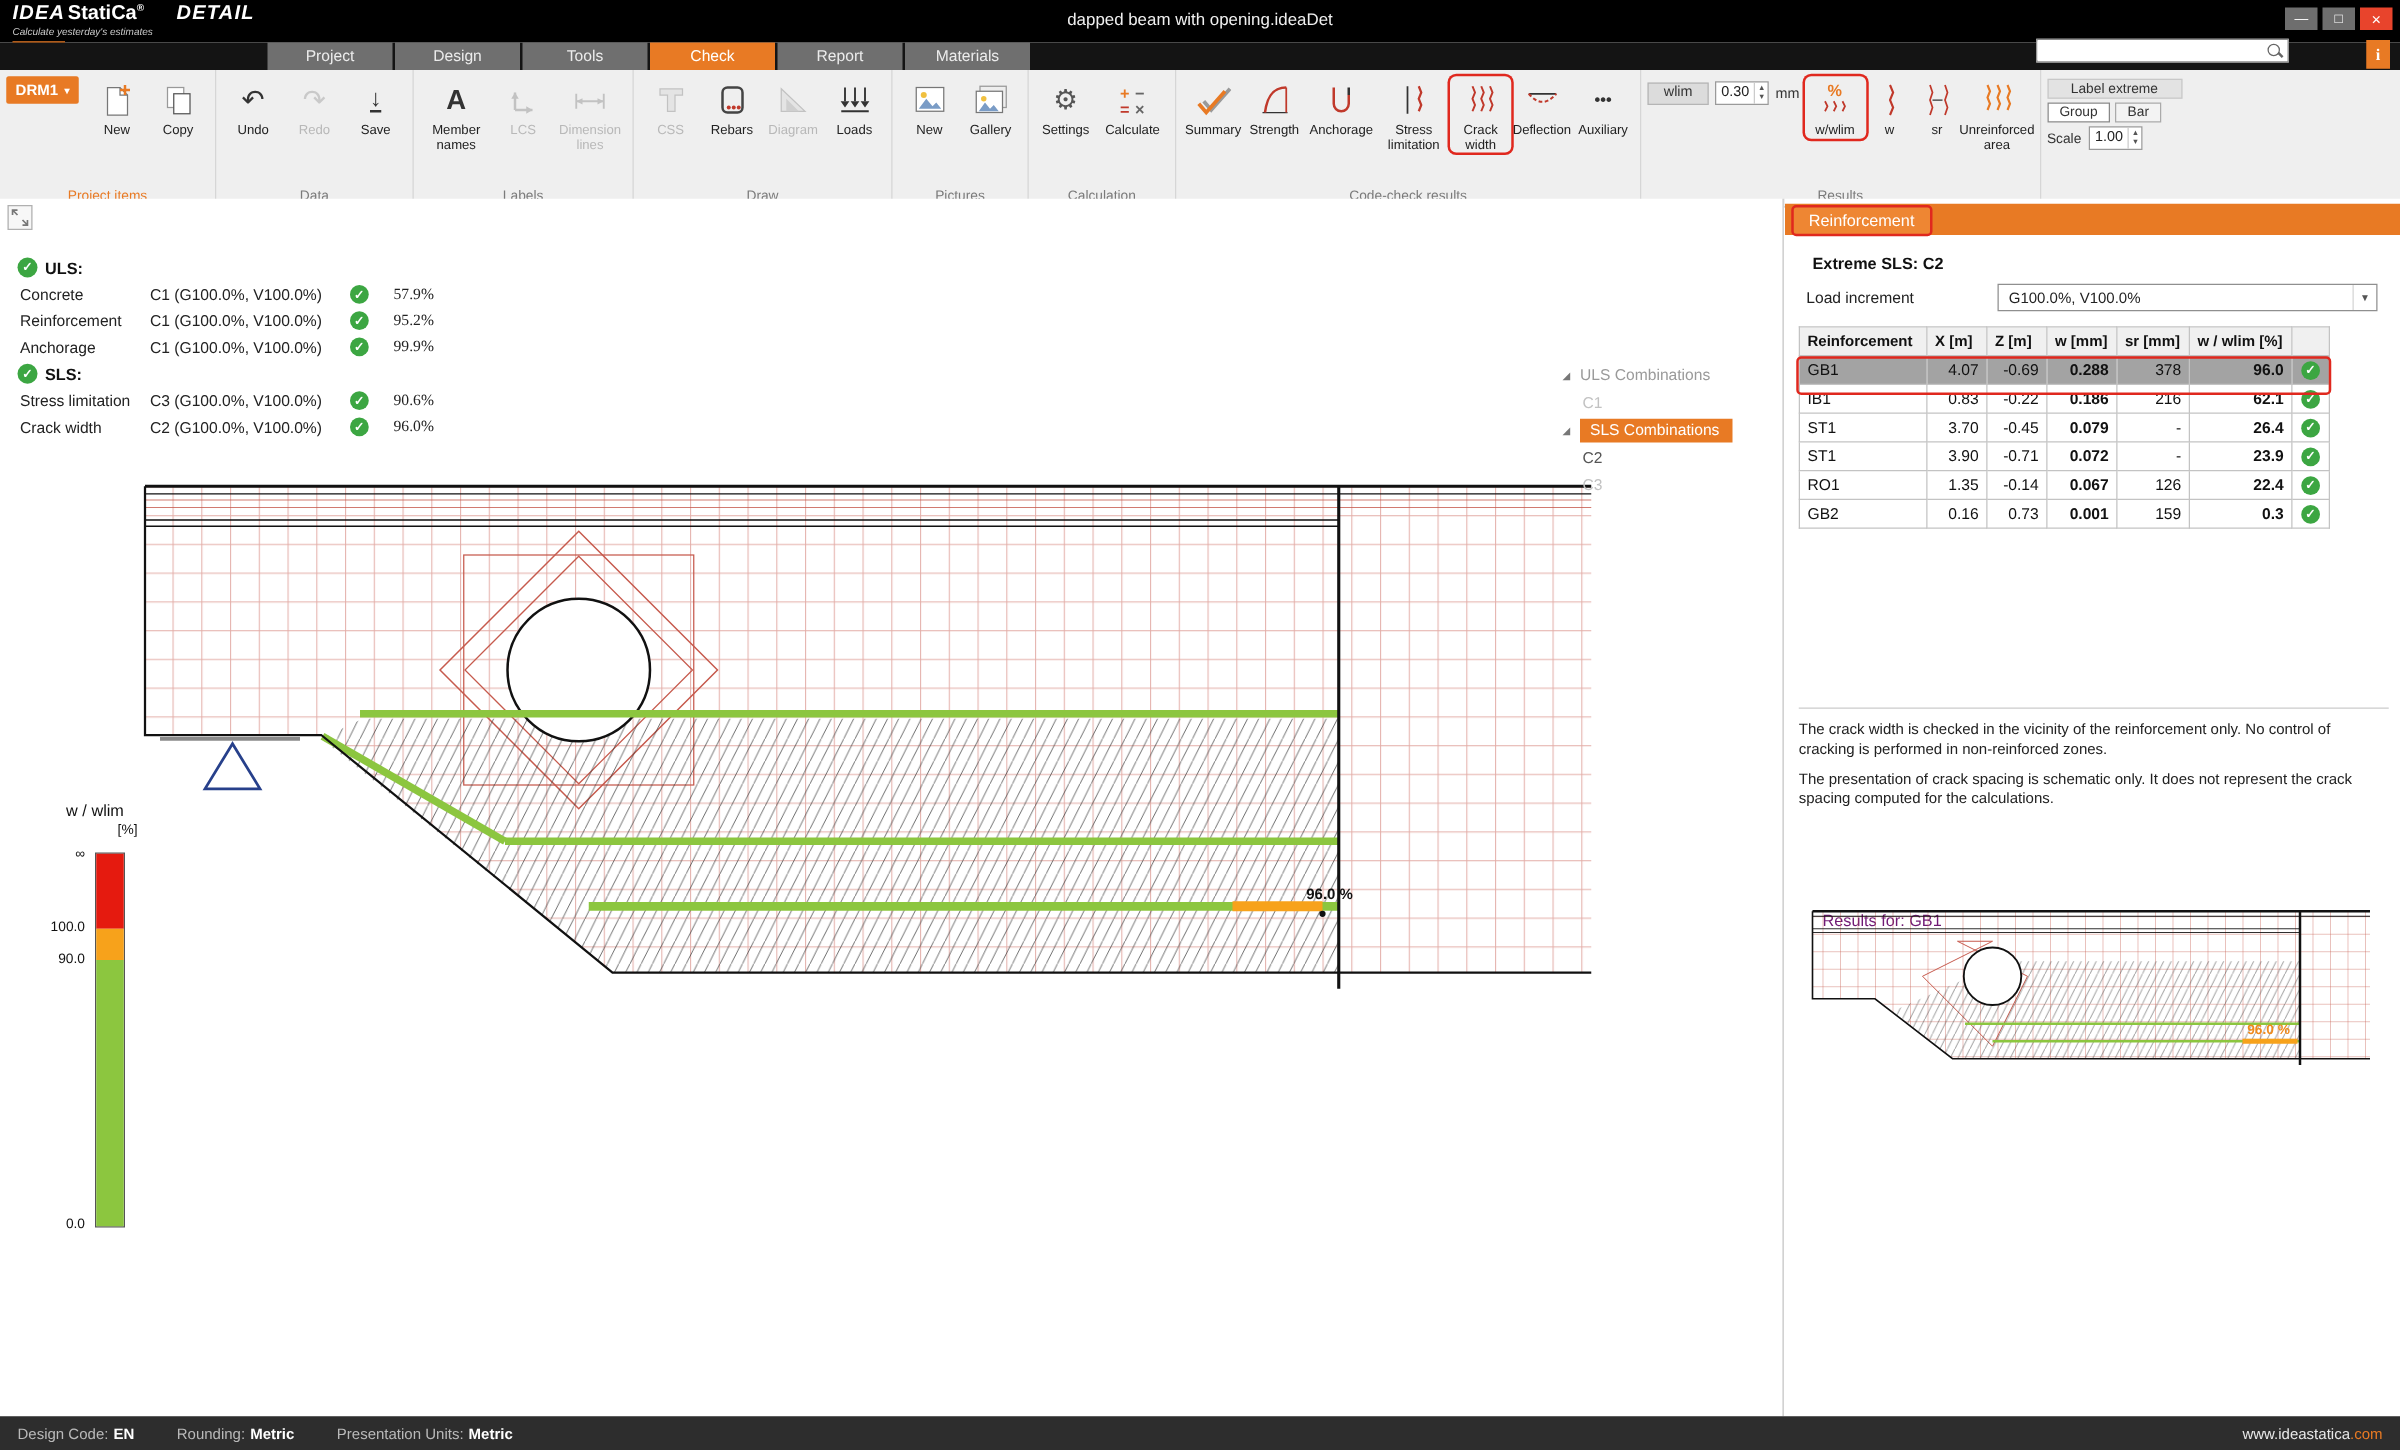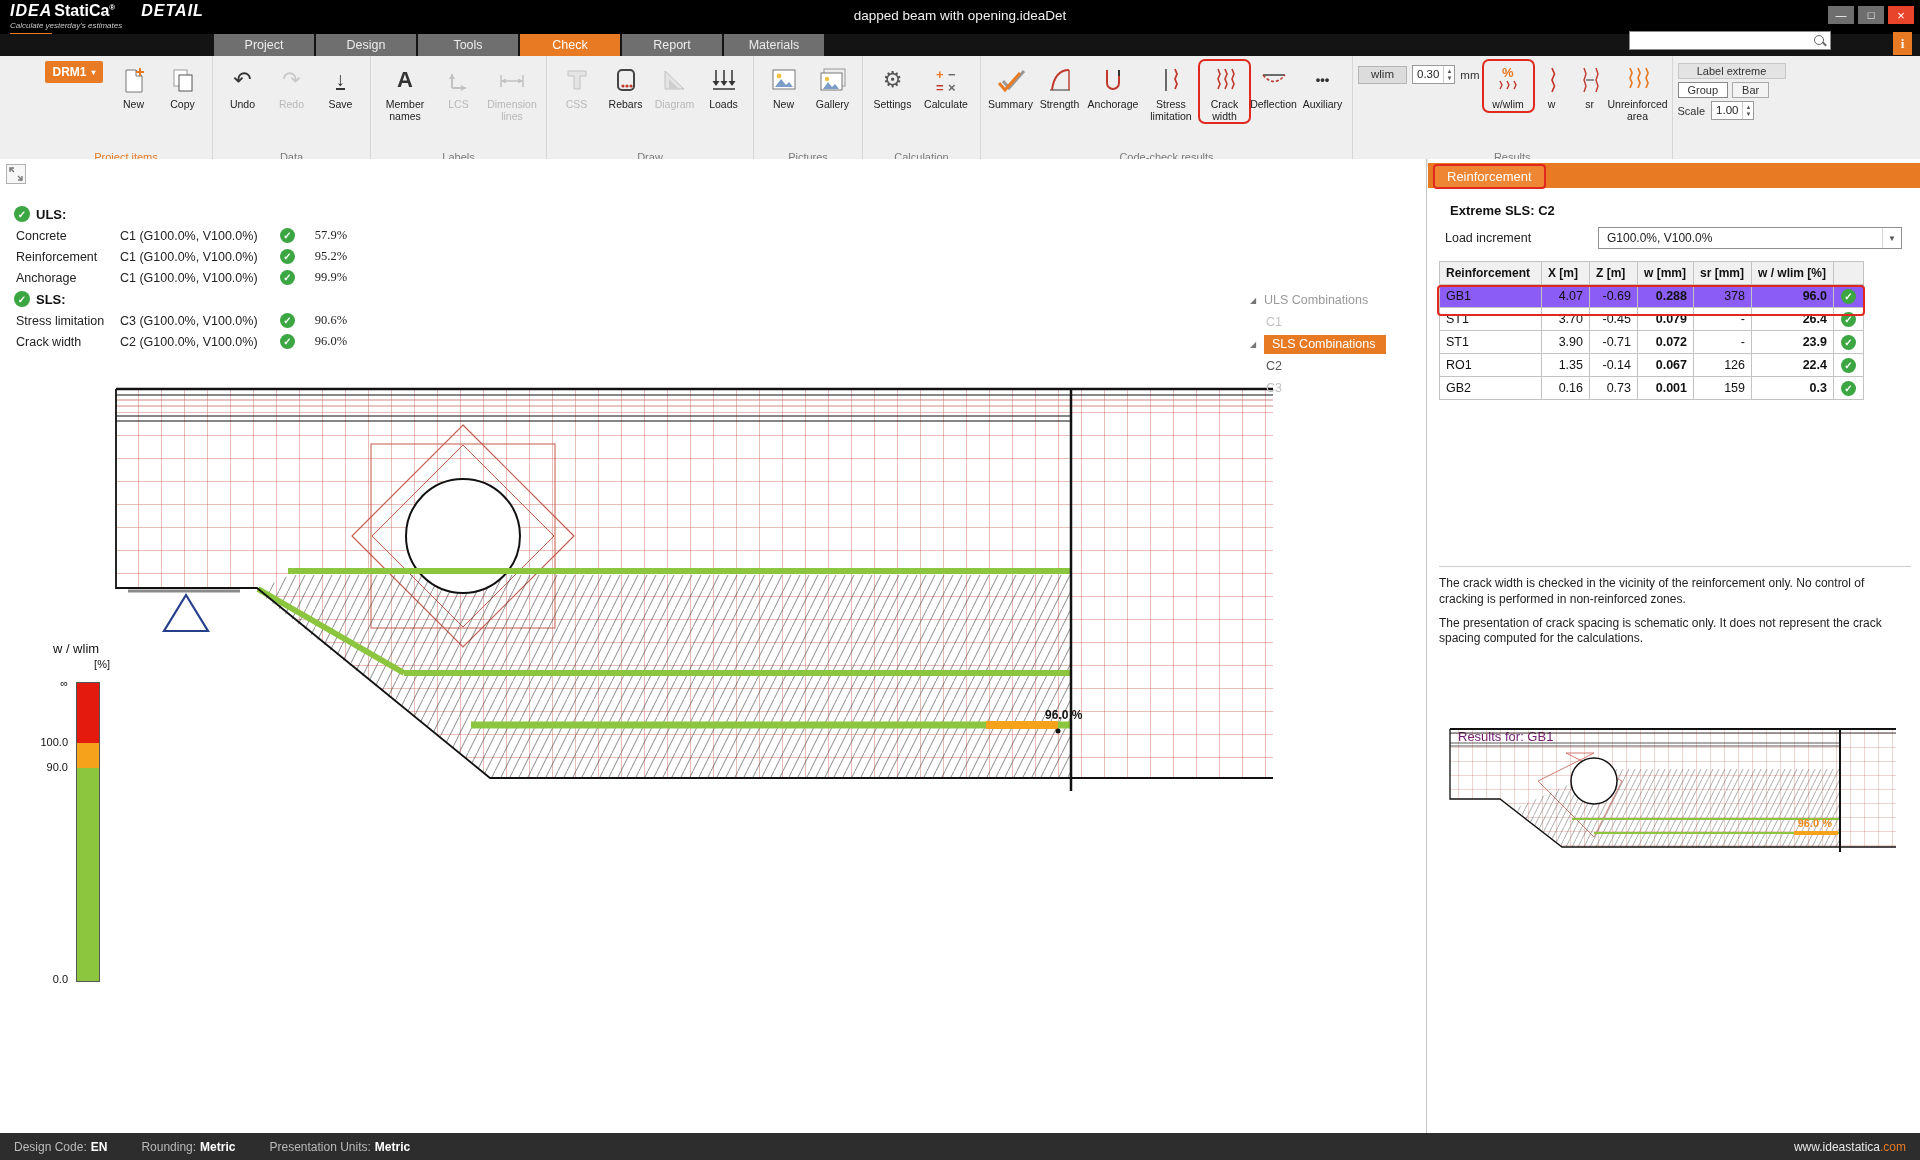--- a/index.html
+++ b/index.html
@@ -25,21 +25,21 @@
   .tab { min-width:100px; padding:0 10px; background:#6F6F6F; color:#ECECEC; font-size:12.5px; display:flex; align-items:center; justify-content:center; }
   .tab.active { background:#E87A24; color:#fff; }
   .search { position:absolute; top:31px; right:89px; width:202px; height:19px; background:#fff; border:1px solid #8a8a8a; z-index:6; display:flex; align-items:center; }
   .search input { flex:1; border:none; outline:none; height:15px; font-size:11px; padding:0 4px; font-family:"Liberation Sans",sans-serif; }
   .mag { width:16px; height:16px; position:relative; margin-right:2px; }
   .mag::before { content:""; position:absolute; left:2px; top:2px; width:8px; height:8px; border:1.5px solid #666; border-radius:50%; }
   .mag::after { content:""; position:absolute; left:10px; top:10px; width:5px; height:1.5px; background:#666; transform:rotate(45deg); }
   .info-btn { position:absolute; top:32px; right:8px; width:19px; height:23px; background:#E87A24; color:#fff; font-weight:bold; font-size:13px; display:flex; align-items:center; justify-content:center; z-index:6; font-family:"Liberation Serif",serif; }
 
   
-  .ribbon { position:absolute; left:0; top:56px; width:1920px; height:110px; background:#EFEFEF; border-bottom:1px solid #cfcfcf; display:flex;padding-left:40px; }
+  .ribbon { position:absolute; left:0; top:56px; width:1920px; height:110px; background:#EFEFEF; border-bottom:1px solid #cfcfcf; display:flex; }
   .rgroup { position:relative; padding:5px 5px 18px 5px; border-right:1px solid #d6d6d6; display:flex; align-items:flex-start; }
   .rgroup-label { position:absolute; bottom:2px; left:0; right:0; text-align:center; font-size:11px; color:#7a7a7a; }
   .rgroup-label.orange { color:#E87A24; }
   .rbtn { display:flex; flex-direction:column; align-items:center; width:49px; padding-top:3px; gap:3px; font-size:10.5px; color:#222; text-align:center; line-height:1.1; cursor:default; }
   .rbtn .ric { height:32px; display:flex; align-items:center; justify-content:center; }
   .rbtn.disabled { color:#b8b8b8; }
   .rbtn.wide { width:58px; }
   .redband { box-shadow:0 0 0 2px #E0281E; border-radius:5px; }
   .glyph { font-size:22px; color:#333; }
   .glyph.dis { color:#c9c9c9; }
@@ -104,21 +104,21 @@
   .li-label { width:153px; font-size:12.5px; color:#222; }
   .dd { position:relative; flex:1; height:22px; border:1px solid #8f8f8f; background:#fff; font-size:12px; color:#222; padding:3px 24px 0 8px; }
   .dd-btn { position:absolute; right:0; top:0; width:19px; height:20px; display:flex; align-items:center; justify-content:center; color:#555; font-size:8px; border-left:1px solid #d5d5d5; }
 
   .rtable { position:absolute; left:11px; top:102px; border-collapse:collapse; }
   .rtable th, .rtable td { border:1px solid #c3c3c3; font-size:12.5px; color:#111; padding:4px 6px; height:20px; }
   .rtable th { background:#F0F0F0; font-weight:bold; text-align:left; height:17px; font-size:12px; }
   .rtable td.num { text-align:right; }
   .rtable td.b { font-weight:bold; }
   .rtable td.chk { text-align:center; padding:2px; }
-  .rtable tr.hl td { background:#8b5cf6; }
+  .rtable tr.hl td { background:#a3a3a3; }
   .row-highlight { position:absolute; left:9px; top:126px; width:428px; height:31px; border:2px solid #E0281E; border-radius:4px; pointer-events:none; }
 
   .notes { position:absolute; left:11px; top:407px; width:472px; border-top:1px solid #ccc; padding-top:9px; font-size:12px; color:#222; line-height:1.32; }
   .notes p { margin-bottom:8px; }
   .results-for { position:absolute; left:30px; top:570px; font-size:13px; color:#701a75; }
   .mini { position:absolute; left:16px; top:560px; width:462px; height:170px; }
 
   
   .statusbar { position:absolute; left:0; bottom:0; width:1920px; height:27px; background:#2D2D2D; color:#b9b9b9; font-size:12px; display:flex; align-items:center; padding:0 14px; gap:34px; }
   .statusbar b { color:#fff; font-weight:bold; margin-left:4px; }
@@ -629,20 +629,29 @@
       </tr>
     </thead>
     <tbody>
       <tr class="hl">
         <td>GB1</td>
           <td class="num">4.07</td>
           <td class="num">-0.69</td>
           <td class="num b">0.288</td>
           <td class="num">378</td>
           <td class="num b">96.0</td>
+          <td class="chk"><span class="check-circle">✓</span></td>
+      </tr>
+      <tr>
+        <td>IB1</td>
+          <td class="num">0.83</td>
+          <td class="num">-0.22</td>
+          <td class="num b">0.186</td>
+          <td class="num">216</td>
+          <td class="num b">62.1</td>
           <td class="chk"><span class="check-circle">✓</span></td>
       </tr>
       <tr>
         <td>ST1</td>
           <td class="num">3.70</td>
           <td class="num">-0.45</td>
           <td class="num b">0.079</td>
           <td class="num">-</td>
           <td class="num b">26.4</td>
           <td class="chk"><span class="check-circle">✓</span></td>

